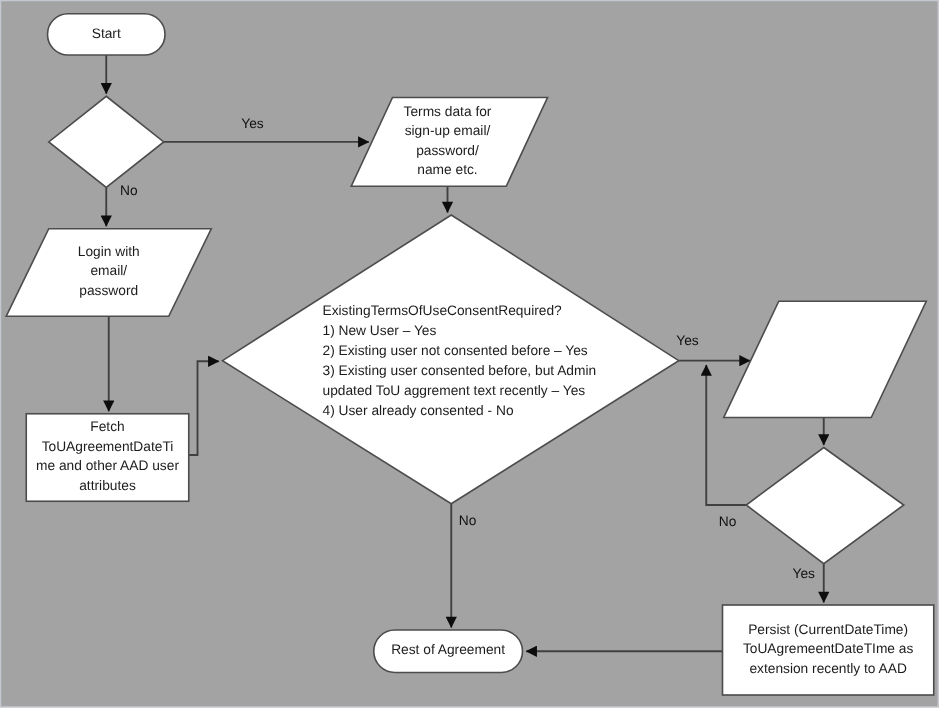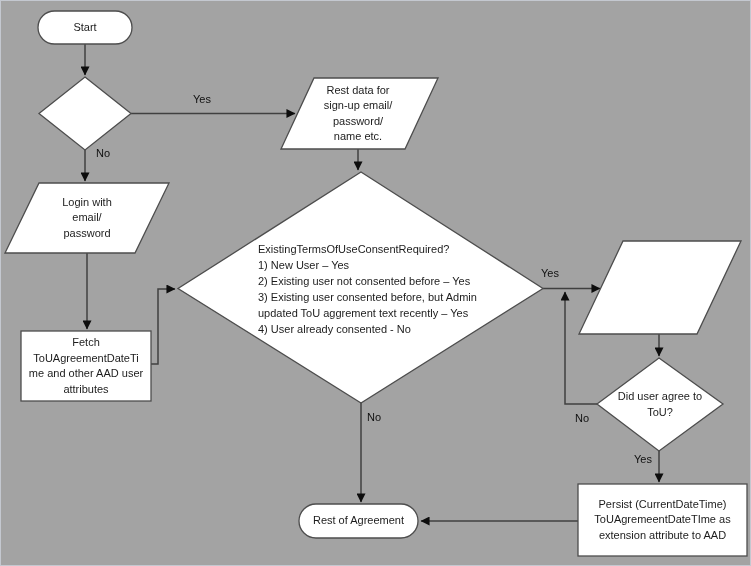--- a/index.html
+++ b/index.html
@@ -76,21 +76,21 @@
     <polygon class="shape" points="360,171 542,287.5 360,402 177,287.5"></polygon>
     <polygon class="shape" points="622,240 740,240 696,333 578,333"></polygon>
     <polygon class="shape" points="658,357 722,403 658,450 596,403"></polygon>
     <rect class="shape" x="577" y="483" width="169" height="72"></rect>
     <rect class="shape" x="298" y="503" width="119" height="34" rx="17"></rect>
   </svg>
 
   <div class="lbl" style="left:37px; top:10px; width:94px; height:33px;">Start</div>
 
 
-  <div class="lbl" style="left:277px; top:77px; width:160px; height:71px;">Rest data for
+  <div class="lbl" style="left:277px; top:77px; width:160px; height:71px;">Terms data for
 sign-up email/
 password/
 name etc.</div>
 
   <div class="lbl" style="left:20px; top:330px; width:130px; height:70px;">Fetch
 ToUAgreementDateTi
 me and other AAD user
 attributes</div>
 
   <div class="lbl" style="left:4px; top:182px; width:164px; height:70px;">Login with
@@ -98,26 +98,24 @@
 password</div>
 
   <div class="lbl-left" style="left:257px; top:240px; width:300px;">ExistingTermsOfUseConsentRequired?
 1) New User – Yes
 2) Existing user not consented before – Yes
 3) Existing user consented before, but Admin
 updated ToU aggrement text recently – Yes
 4) User already consented - No</div>
 
 
-  <div class="lbl" style="left:596px; top:357px; width:126px; height:93px;">Did user agree to
-ToU?</div>
 
   <div class="lbl" style="left:577px; top:483px; width:169px; height:72px;">Persist (CurrentDateTime)
 ToUAgremeentDateTIme as
-extension attribute to AAD</div>
+extension recently to AAD</div>
 
   <div class="lbl" style="left:298px; top:503px; width:119px; height:34px;">Rest of Agreement</div>
 
   <div class="edge-lbl" style="left:192px; top:92px;">Yes</div>
 
   <div class="edge-lbl" style="left:95px; top:146px;">No</div>
 
   <div class="edge-lbl" style="left:540px; top:266px;">Yes</div>
 
   <div class="edge-lbl" style="left:366px; top:410px;">No</div>

